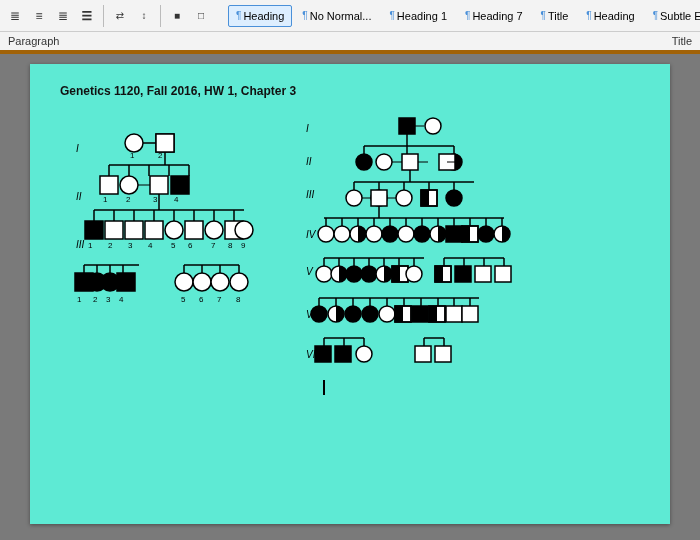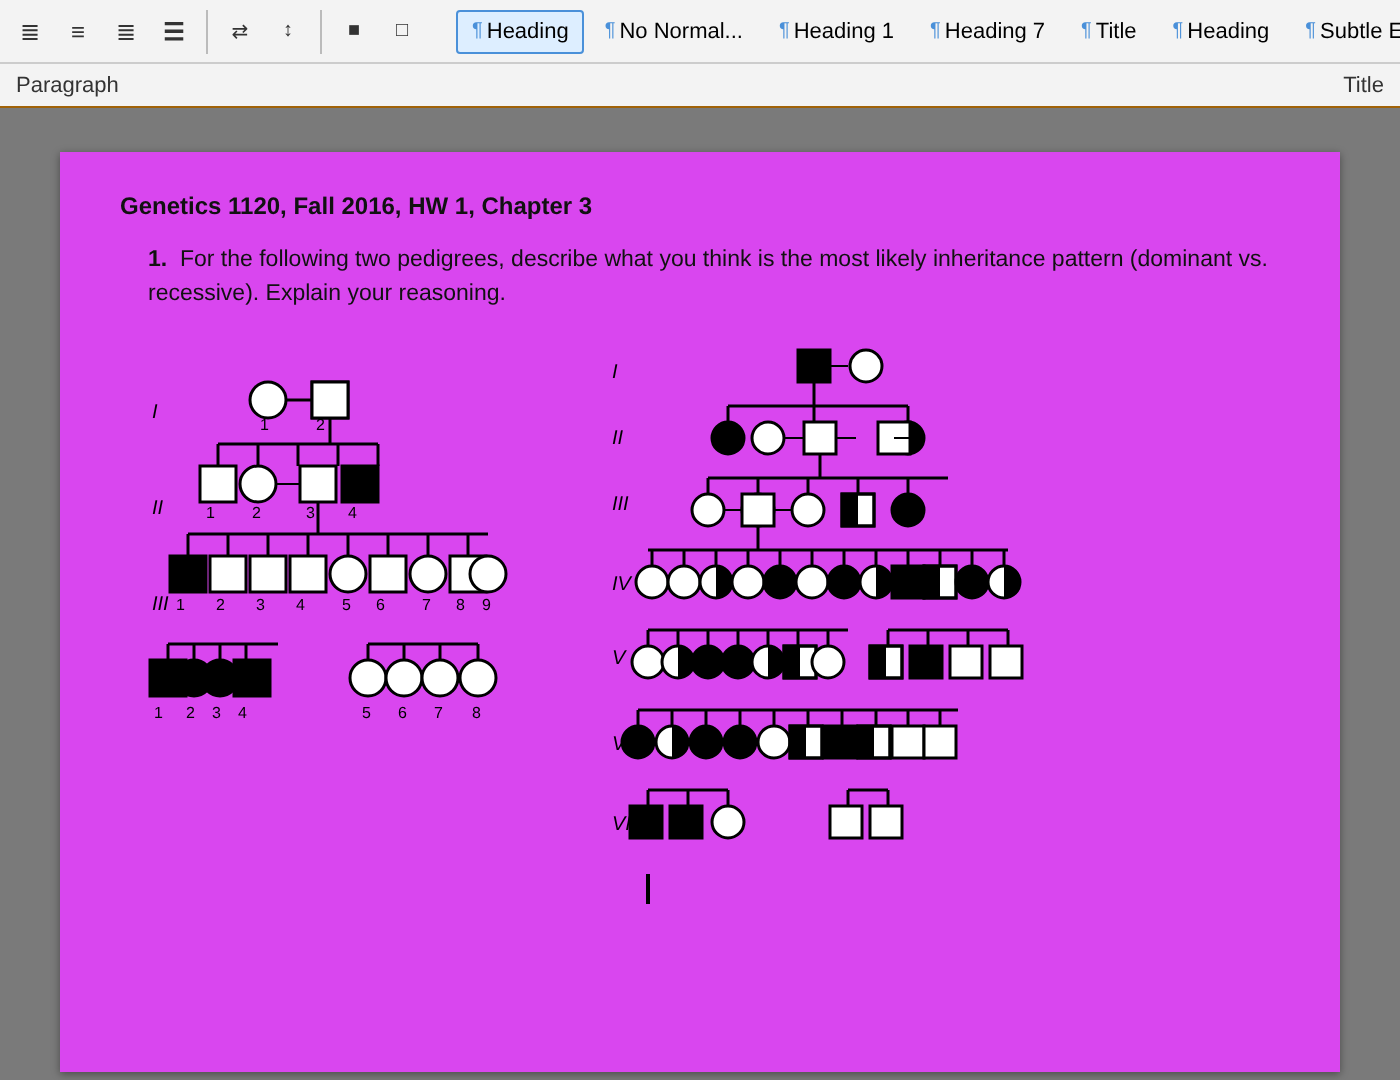--- a/index.html
+++ b/index.html
@@ -71,48 +71,47 @@
       font-size: 10px;
     }
 
     
     #paragraph-row {
       display: flex;
       align-items: center;
       justify-content: space-between;
       height: 22px;
       background: #f3f3f3;
-      border-bottom: 1px solid #a16207;
+      border-bottom: 4px solid #a16207;
       padding: 0 8px;
       font-size: 11px;
       color: #333;
     }
 
     
     #doc-area {
       background: #7a7a7a;
       width: 100%;
       height: calc(540px - 54px);
       display: flex;
       justify-content: center;
       align-items: flex-start;
       padding: 10px;
       overflow: auto;
     }
 
     #doc-page {
-      background: #d946ef;
+      background: #5eead4;
       width: 640px;
       min-height: 460px;
       padding: 18px 30px;
       box-shadow: 0 1px 4px rgba(0,0,0,0.4);
       font-size: 11.5px;
       line-height: 1.5;
       color: #111;
-      margin-top: 12px;
     }
 
     #doc-page h3 {
       font-size: 12px;
       font-weight: bold;
       margin-bottom: 10px;
     }
 
     .question {
       margin-left: 14px;
@@ -193,23 +192,20 @@
 
 <div id="paragraph-row">
   <span>Paragraph</span>
   <span>Title</span>
 </div>
 
 <div id="doc-area">
   <div id="doc-page">
     <h3>Genetics 1120, Fall 2016, HW 1, Chapter 3</h3>
     <div class="question">
-      <p>
-        <strong>1.</strong>&nbsp;&nbsp;<span>For the following two pedigrees, describe what you think is the most likely inheritance pattern (dominant vs. recessive). Explain your reasoning.</span>
-      </p>
 
       <div class="pedigree-container">
 
         <div class="pedigree-chart">
           <svg class="pedigree" width="200" height="210">
 
             <text x="2" y="42" font-size="10" font-style="italic">I</text>
             <text x="2" y="90" font-size="10" font-style="italic">II</text>
             <text x="2" y="138" font-size="10" font-style="italic">III</text>
             <text x="2" y="178" font-size="10" font-style="italic">IV</text>

